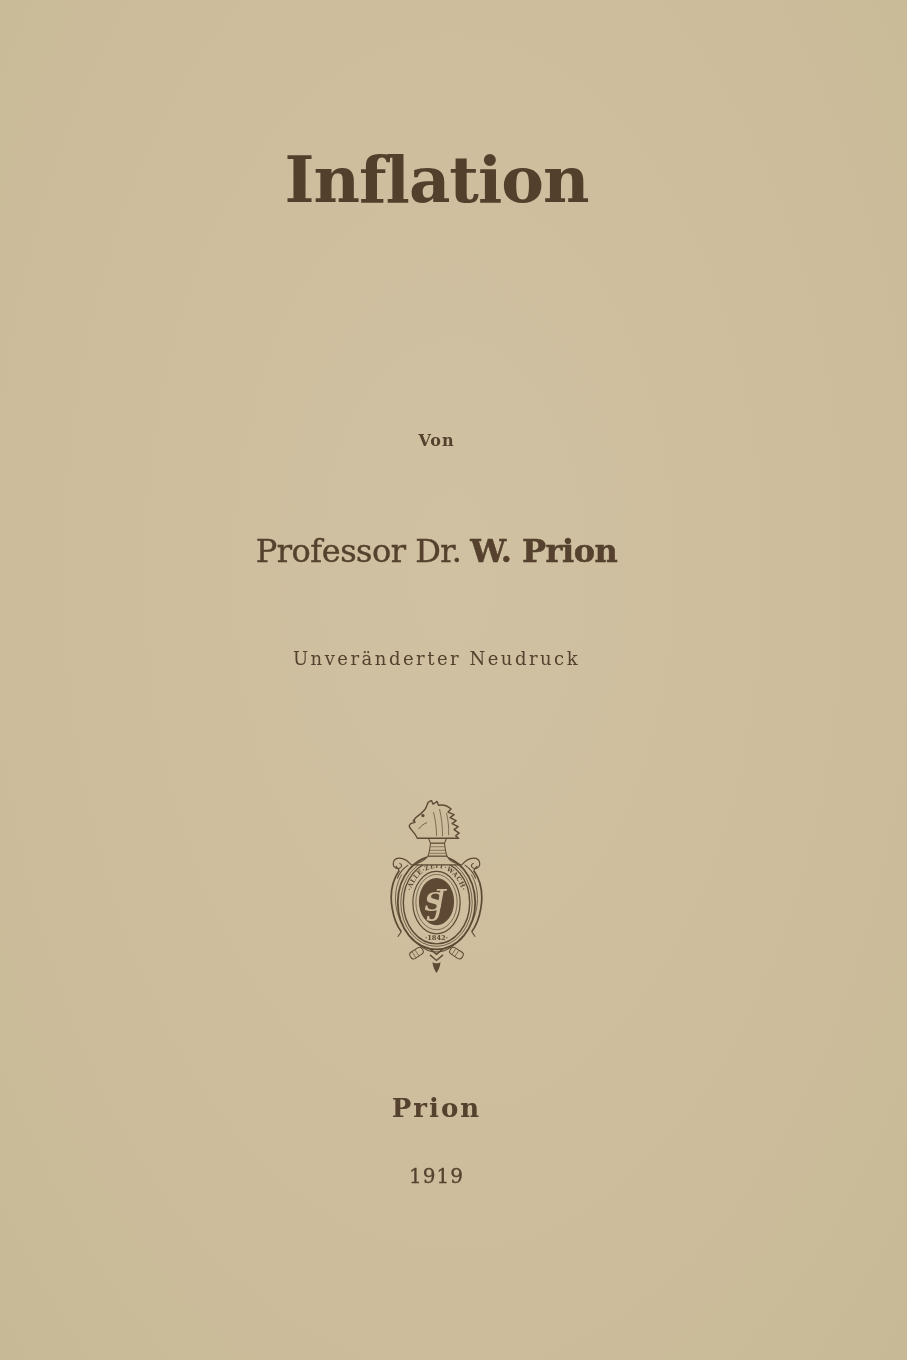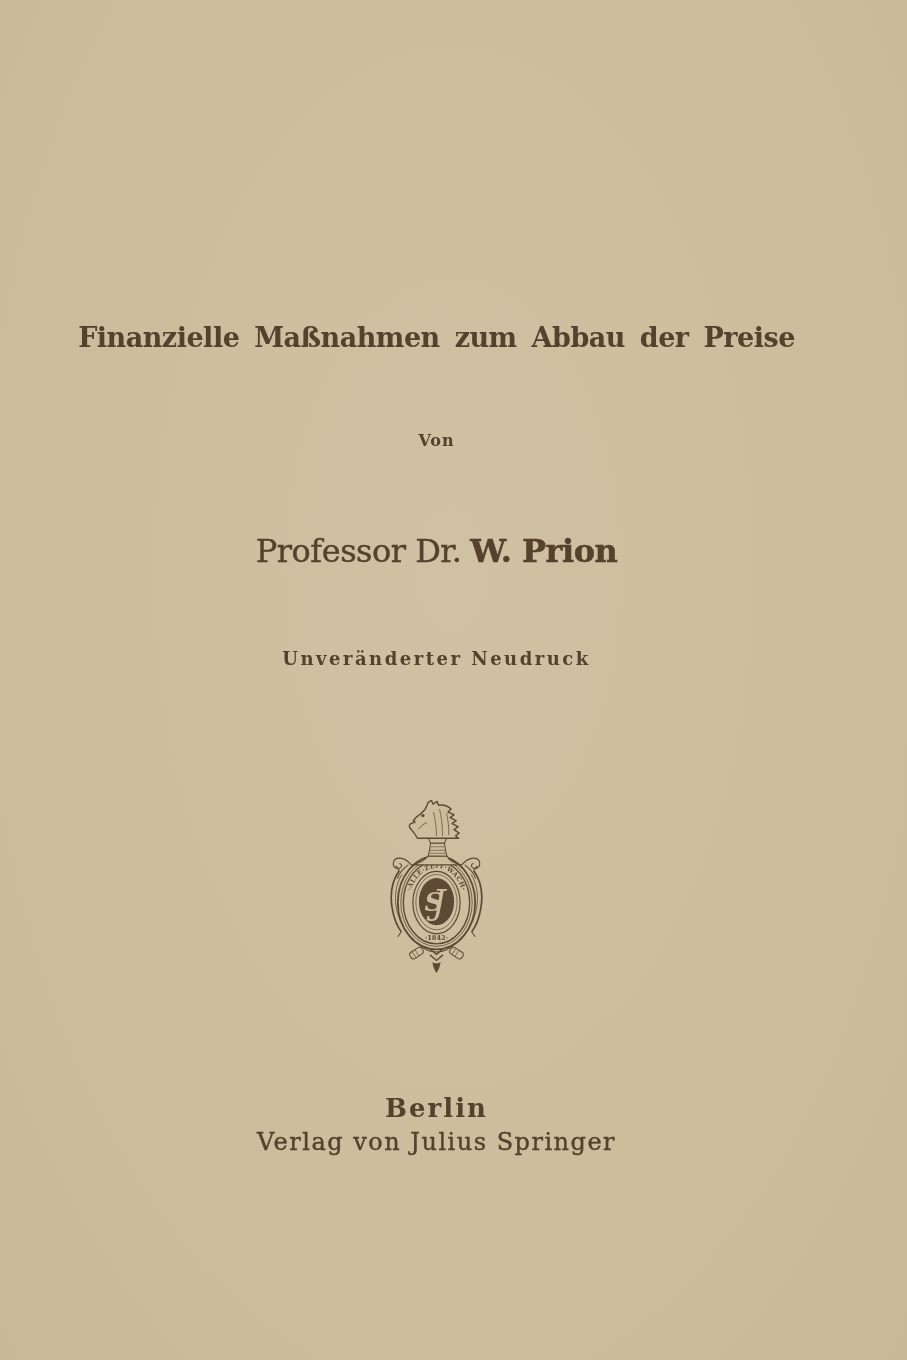--- a/index.html
+++ b/index.html
@@ -27,21 +27,21 @@
     font-size:16px;font-weight:bold;letter-spacing:1px;
   }
   .author{
     top:532px;
     font-size:32px;letter-spacing:-0.5px;
   }
   .author .prefix{-webkit-text-stroke:0.4px #55412d;}
   .author .name{font-weight:bold;margin-left:9px;-webkit-text-stroke:0.5px #55412d;}
   .edition{
     top:648px;
-    font-size:18px;font-weight:bold;letter-spacing:2.5px;
+    font-size:18px;font-weight:normal;letter-spacing:2.5px;
   }
   .logo{
     position:absolute;top:800px;left:388px;
   }
   .imprint-city{
     top:1093px;
     font-size:26px;font-weight:bold;letter-spacing:2px;
   }
   .imprint-publisher{
     top:1128px;
@@ -51,23 +51,23 @@
     top:1164px;
     font-size:20px;letter-spacing:1px;-webkit-text-stroke:0.3px #55412d;
   }
 </style>
 </head>
 <body>
 
 <div class="page">
 
   <h1 class="block title" style="margin:0;">
+    <div>Inflation</div>
   </h1>
 
-  <div class="block subtitle">Finanzielle Maßnahmen zum Abbau der Preise</div>
 
   <div class="block byline">Von</div>
 
   <div class="block author">
     <span class="prefix">Professor Dr.</span><span class="name">W. Prion</span>
   </div>
 
   <div class="block edition">Unveränderter Neudruck</div>
 
   <svg class="logo" width="97" height="173" viewBox="0 0 96 172" xmlns="http://www.w3.org/2000/svg">
@@ -130,16 +130,16 @@
       </g>
       <g transform="rotate(33 68 152)">
         <rect x="61" y="148.5" width="14" height="7.5" rx="3.2" fill="#cdbd9d" stroke-width="1"></rect>
         <path d="M65,149 L65,156 M68.5,149 L68.5,156" stroke-width="0.6"></path>
       </g>
       <path d="M41.5,148 L48,153.5 L54.5,148 M41.5,154 L48,159.5 L54.5,154" stroke-width="1.4"></path>
       <path d="M44,161 C44.5,166 46,169 48,172 C50,169 51.5,166 52,161 C50.5,162.8 45.5,162.8 44,161 Z" fill="#5e4a34" stroke="none"></path>
     </g>
   </svg>
 
-  <div class="block imprint-city">Berlin</div>
-  <div class="block imprint-publisher">Verlag von Julius Springer</div>
+  <div class="block imprint-city">Prion</div>
+  <div class="block imprint-year">1919</div>
 
 </div>
 
 </body></html>

